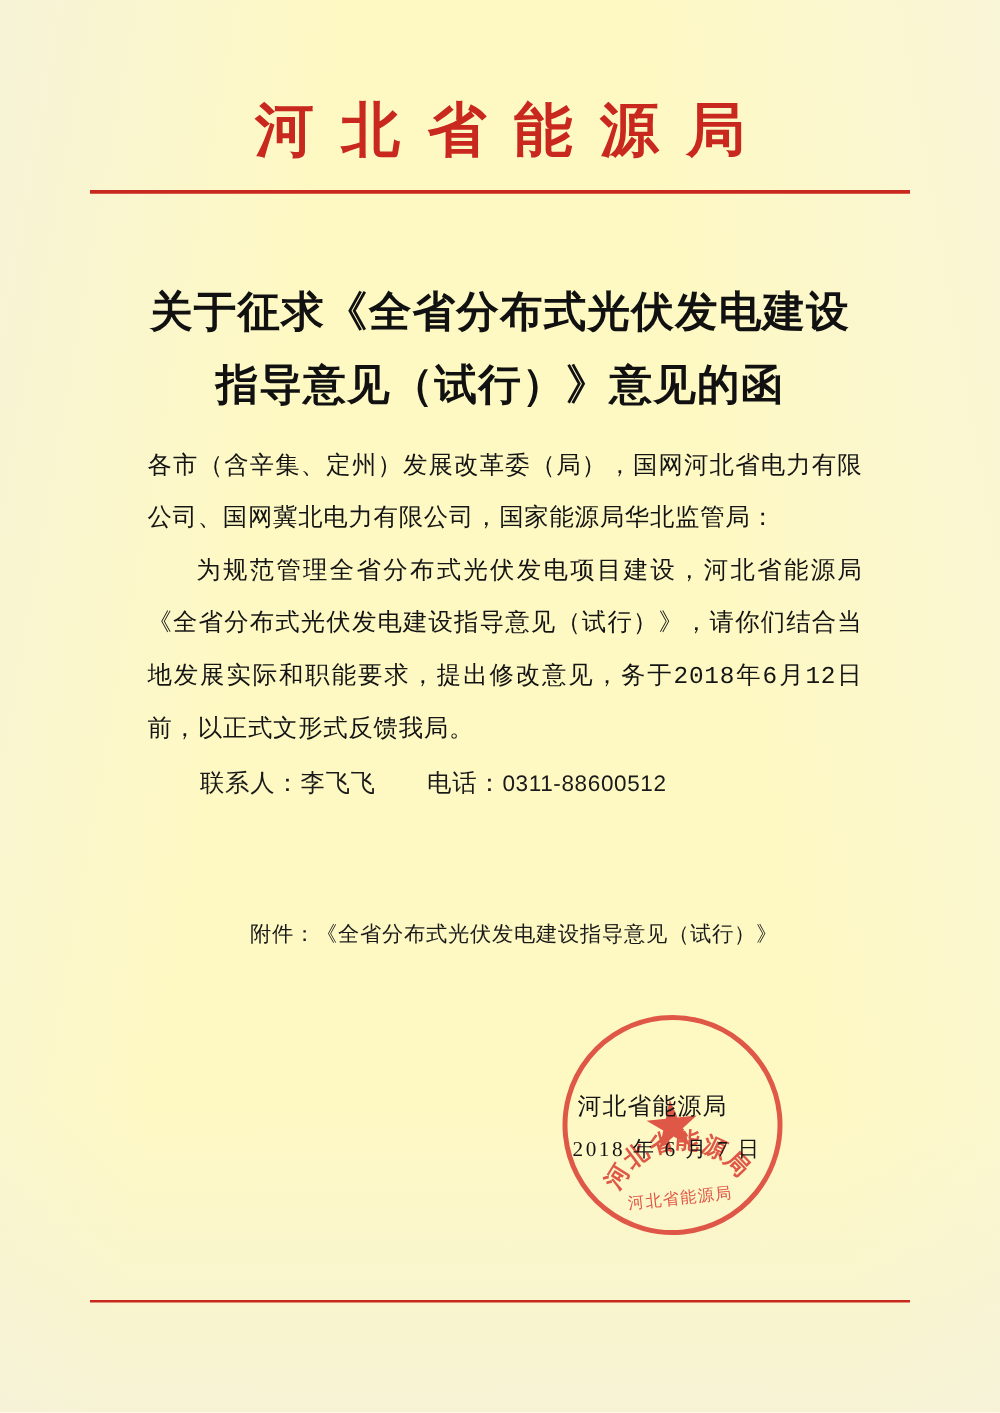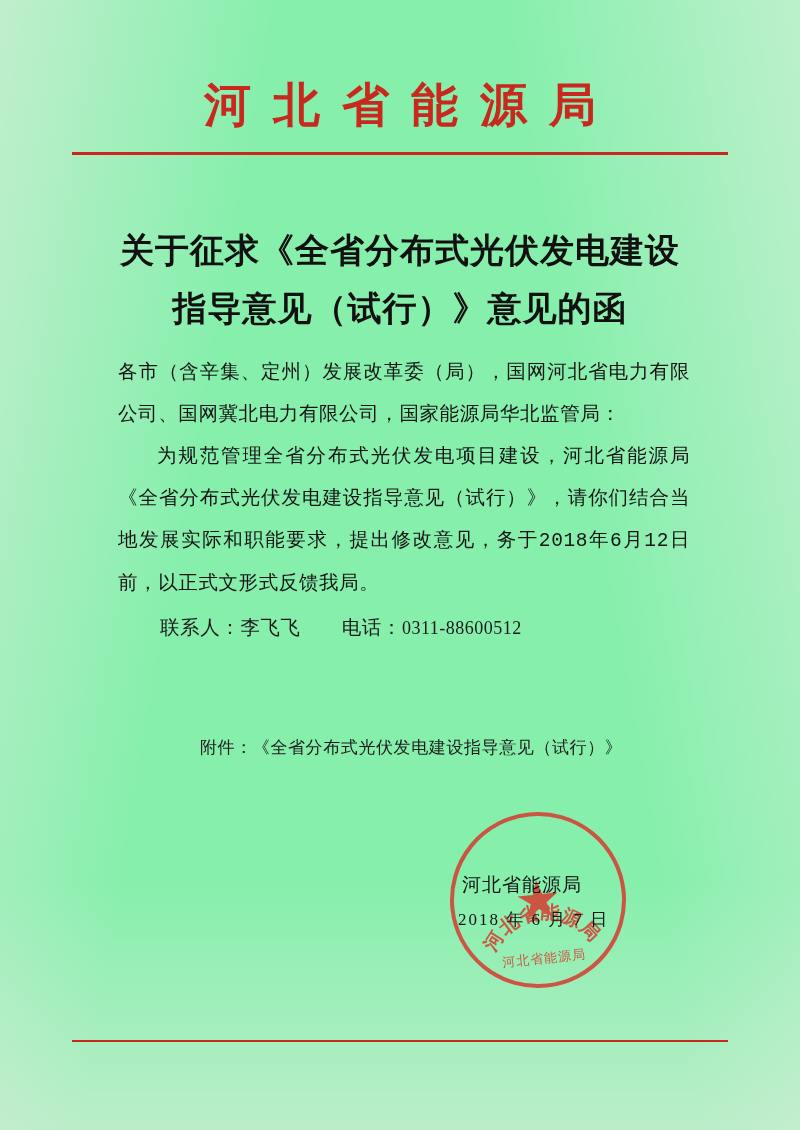--- a/index.html
+++ b/index.html
@@ -12,21 +12,21 @@
     height: 1130px;
     position: relative;
     font-family: "Liberation Serif", "DejaVu Serif", serif;
     color: #1a1a1a;
     overflow: hidden;
   }
 
   .page {
     position: absolute;
     inset: 0;
-    background: #86efac;
+    background: #fef9c3;
   }
 
   
   .paper-shade {
     position: absolute;
     inset: 0;
     background:
       linear-gradient(100deg, rgba(240,238,232,0.55) 0%, rgba(255,255,255,0) 28%),
       linear-gradient(260deg, rgba(243,241,235,0.5) 0%, rgba(255,255,255,0) 30%),
       linear-gradient(180deg, rgba(255,255,255,0) 78%, rgba(238,236,230,0.5) 100%);
@@ -93,21 +93,21 @@
   .contact-block {
     position: absolute;
     top: 608px;
     left: 160px;
     width: 540px;
     font-size: 19.5px;
     line-height: 2.0;
     letter-spacing: 0.6px;
   }
   .contact-block .gap { display: inline-block; width: 2.1em; }
-  .mono { font-family: Liberation Serif, serif; font-size: 18px; letter-spacing: 0.5px; }
+  .mono { font-family: Liberation Sans, sans-serif; font-size: 18px; letter-spacing: 0.5px; }
 
   .attachment {
     position: absolute;
     top: 736px;
     left: 160px;
     width: 560px;
     font-size: 17px;
     letter-spacing: 0.6px;
     margin-left: 40px;
   }

